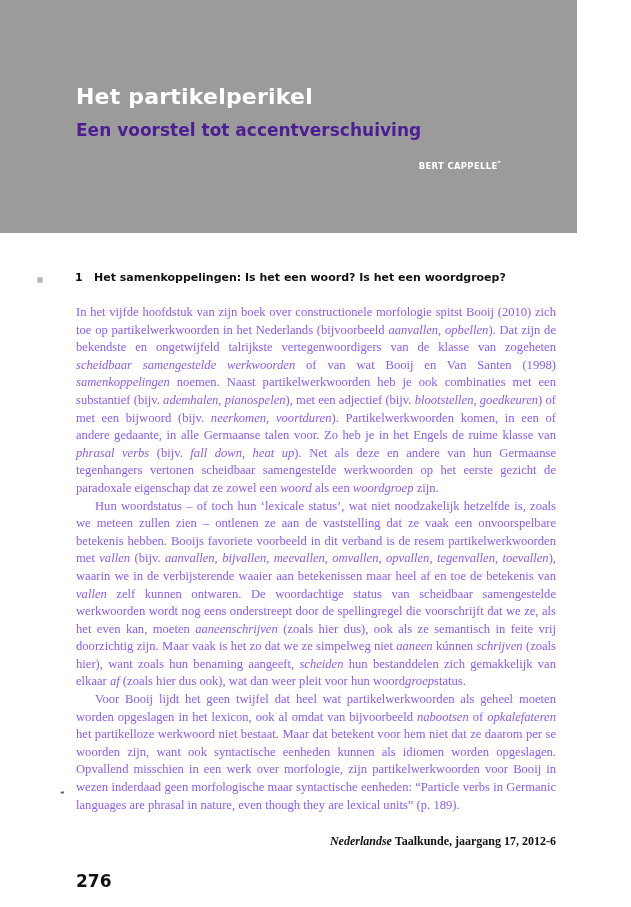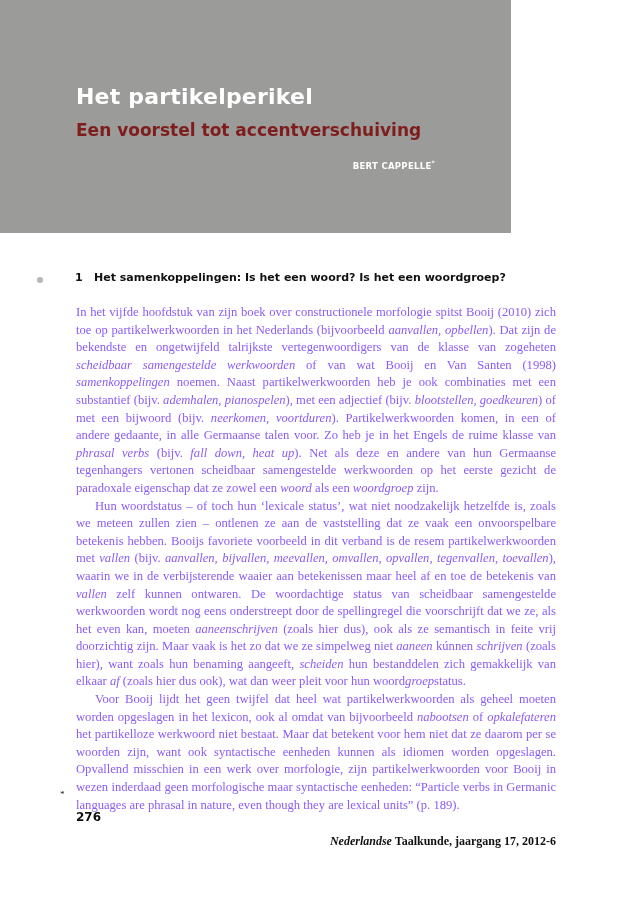--- a/index.html
+++ b/index.html
@@ -1,30 +1,30 @@
 <!DOCTYPE html>
 <html><head>
 <meta charset="utf-8">
 <style>
   html, body { margin:0; padding:0; background:#ffffff; }
   body { width:631px; height:907px; position:relative; overflow:hidden; }
-  .header { position:absolute; left:0; top:0; width:511px; height:233px; background:#9b9b99; }
+  .header { position:absolute; left:0; top:0; width:577px; height:233px; background:#9b9b99; }
   .title { position:absolute; left:76px; top:84px; font-family:"DejaVu Sans", sans-serif; font-weight:bold; font-size:22px; color:#ffffff; letter-spacing:0.2px; }
-  .subtitle { position:absolute; left:76px; top:120px; font-family:"DejaVu Sans", sans-serif; font-weight:bold; font-size:17px; color:#7f1d1d; }
+  .subtitle { position:absolute; left:76px; top:120px; font-family:"DejaVu Sans", sans-serif; font-weight:bold; font-size:17px; color:#4c1d95; }
   .author { position:absolute; right:76px; top:159px; font-family:"DejaVu Sans", sans-serif; font-weight:bold; font-size:8.5px; color:#ffffff; letter-spacing:0.3px; }
   .author sup { font-size:6px; }
   .bullet { position:absolute; left:37px; top:277px; width:6px; height:6px; border-radius:50%; background:#b5b5b5; }
   .sec-num { position:absolute; left:75px; top:271px; font-family:"DejaVu Sans", sans-serif; font-weight:bold; font-size:11px; color:#111; }
   .sec-title { position:absolute; left:94px; top:271px; font-family:"DejaVu Sans", sans-serif; font-weight:bold; font-size:11px; color:#111; }
   .body-text { position:absolute; left:76px; top:304px; width:480px; font-family:"Liberation Serif", serif; font-size:12.6px; line-height:17.6px; color:#8b5cf6; text-align:justify; }
   .body-text p { margin:0; }
   .body-text p.indent { text-indent:19px; }
   .footnote { position:absolute; left:76px; top:787px; width:480px; font-family:"Liberation Serif", serif; font-size:9.2px; line-height:14px; color:#222; }
   .fn-mark { position:absolute; left:-16px; top:0; }
-  .folio { position:absolute; left:76px; top:810px; font-family:"DejaVu Sans", sans-serif; font-weight:bold; font-size:12px; color:#111; }
+  .folio { position:absolute; left:76px; top:871px; font-family:"DejaVu Sans", sans-serif; font-weight:bold; font-size:17px; color:#111; }
   .journal { position:absolute; right:75px; top:834px; font-family:"Liberation Serif", serif; font-weight:bold; font-size:12px; color:#111; }
   .journal i { font-weight:bold;text-align:right; }
   i { font-style:italic; }
 </style>
 </head>
 <body>
 
 <div class="header">
   <div class="title">Het partikelperikel</div>
   <div class="subtitle">Een voorstel tot accentverschuiving</div>

